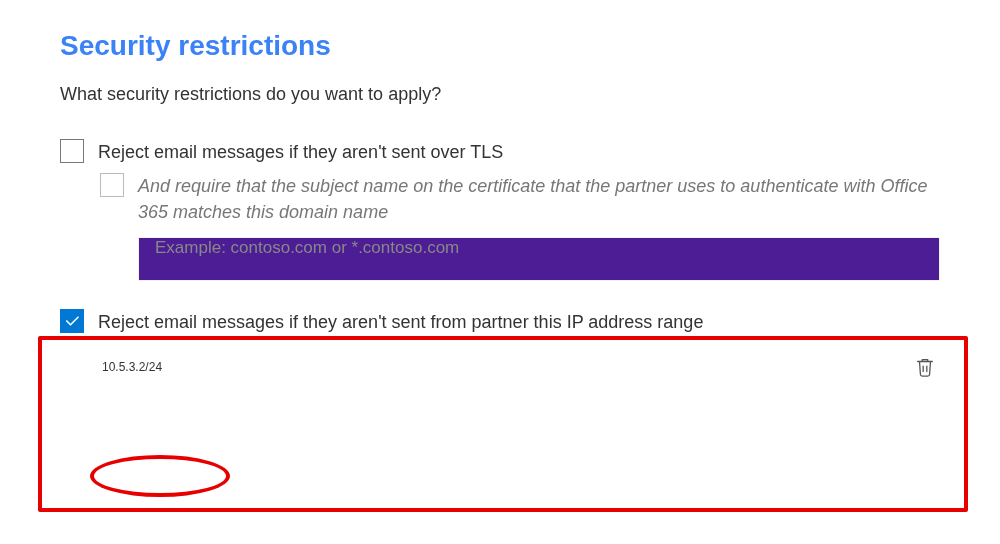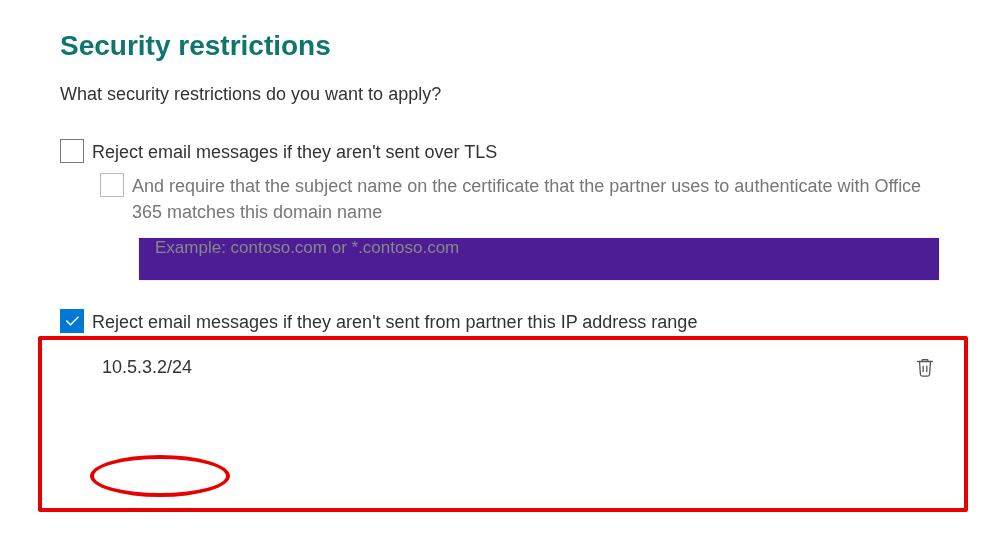--- a/index.html
+++ b/index.html
@@ -10,31 +10,31 @@
       font-size: 17px;
       color: #333;
       background: #fff;
       width: 1000px;
       height: 544px;
     }
     h1.page-title {
       font-size: 28px;
       font-weight: 700;
       margin: 0 0 22px 0;
-      color: #0f766e;
+      color: #3b82f6;
     }
     .subtitle {
       font-size: 18px;
       color: #333;
       margin: 0 0 34px 0;
     }
     .option-row {
       display: flex;
       align-items: flex-start;
-      gap: 8px;
+      gap: 14px;
       margin-bottom: 8px;
     }
     .checkbox {
       width: 24px;
       height: 24px;
       border: 1px solid #777;
       background: #fff;
       flex-shrink: 0;
       cursor: pointer;
       display: flex;
@@ -92,21 +92,21 @@
       justify-content: center;
     }
     .ip-list {
       margin-top: 16px;
       margin-left: 38px;
       display: flex;
       justify-content: space-between;
       align-items: center;
     }
     .ip-entry {
-      font-size: 18px;
+      font-size: 12px;
       color: #333;
       position: relative;
       padding: 4px 4px;
     }
     .trash-btn {
       background: none;
       border: none;
       cursor: pointer;
       padding: 4px;
       display: flex;
@@ -131,21 +131,21 @@
 <body>
 
 <h1 class="page-title">Security restrictions</h1>
 <p class="subtitle">What security restrictions do you want to apply?</p>
 
 <div class="option-row">
   <div class="checkbox"></div>
   <div class="option-label">Reject email messages if they aren't sent over TLS</div>
 </div>
 
-<div class="option-row indented" style="margin-top:6px;">
+<div class="option-row indented" style="margin-top:6px;font-style:italic;">
   <div class="checkbox disabled"></div>
   <div class="option-label disabled">And require that the subject name on the certificate that the partner uses to authenticate with Office 365 matches this domain name</div>
 </div>
 <div class="indented">
   <div class="input-wrap">
     <div class="text-input disabled-input">Example: contoso.com or *.contoso.com</div>
   </div>
 </div>
 
 <div class="second-block">

